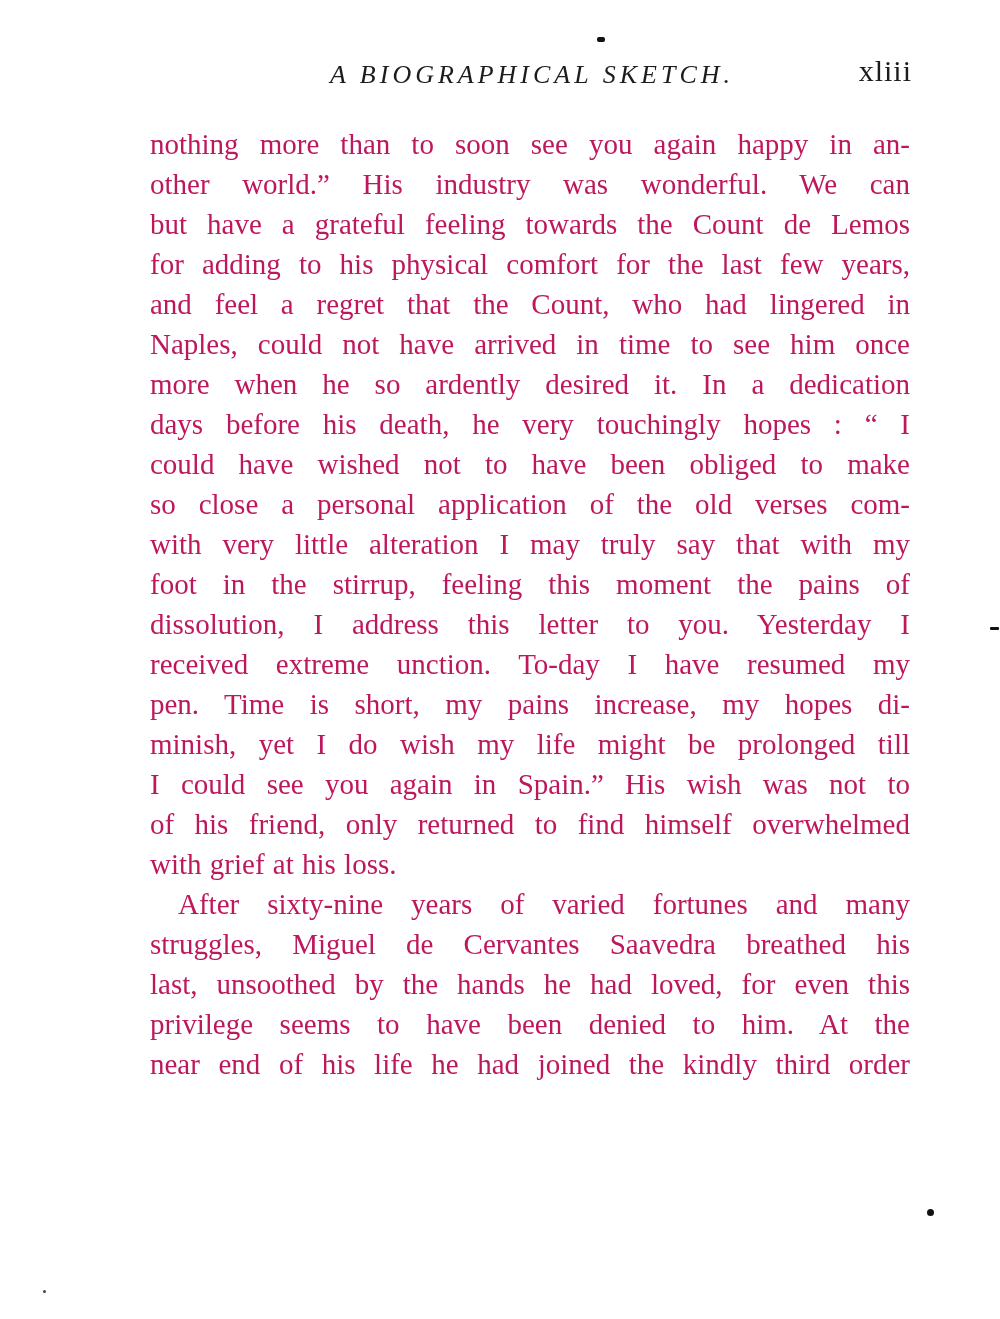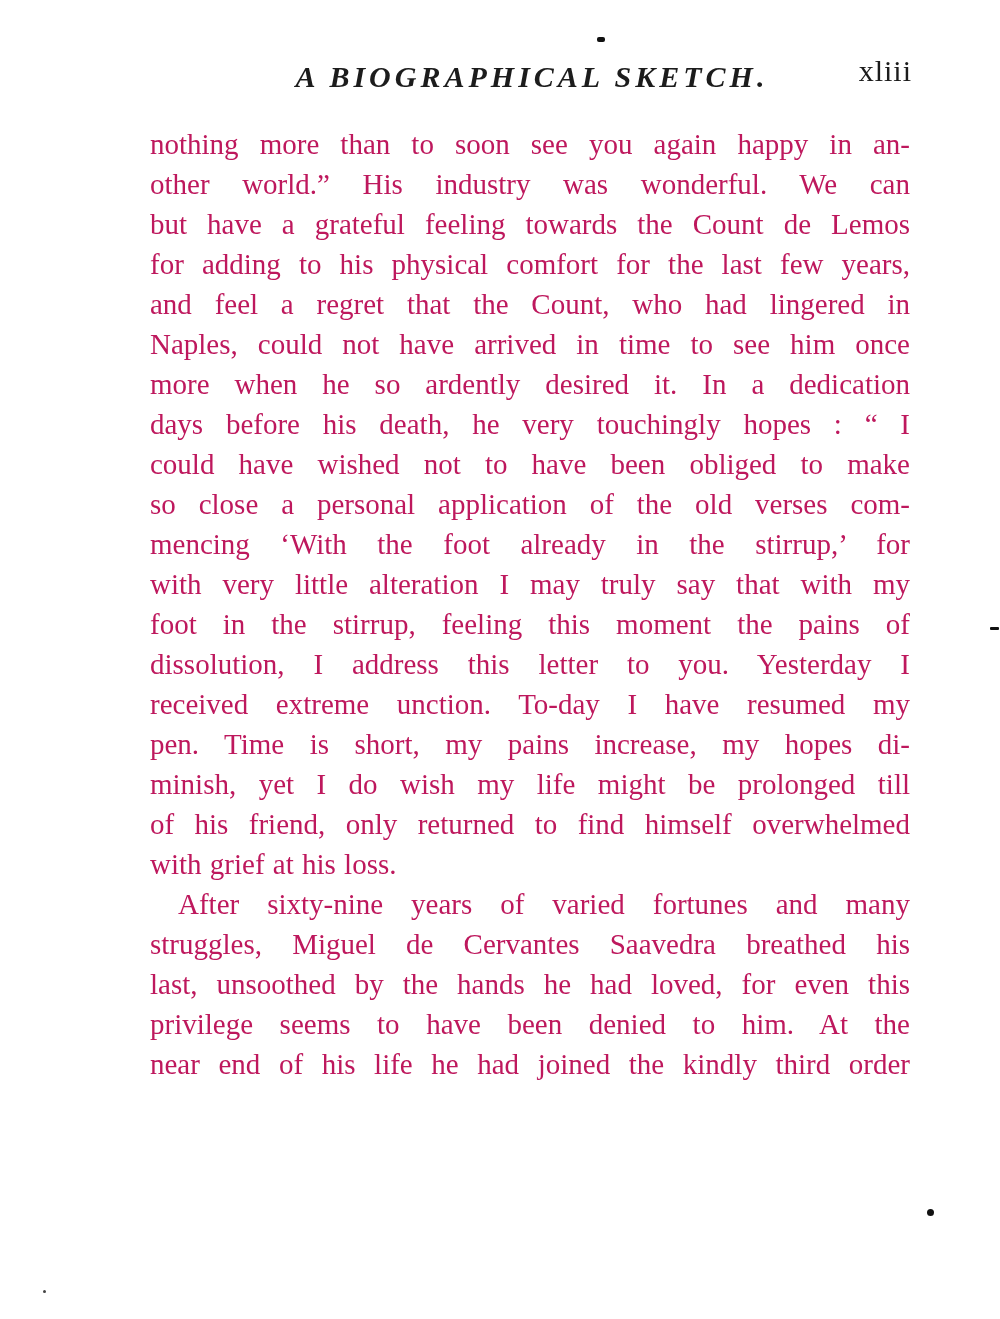--- a/index.html
+++ b/index.html
@@ -21,25 +21,24 @@
     top: 0; left: 0;
     width: 100%;
     height: 100px;
   }
   .header-title {
     position: absolute;
     top: 60px;
     left: 532px;
     transform: translateX(-50%);
     font-style: italic;
-    font-size: 30px;
+    font-size: 26px;
     letter-spacing: 4px;
     white-space: nowrap;
     color: #1c1c1c;
-    font-weight: bold;
   }
   .page-number {
     position: absolute;
     top: 54px;
     right: 88px;
     font-size: 30px;
     letter-spacing: 1px;
     color: #1c1c1c;
     margin-left: 32px;
   }
@@ -90,27 +89,27 @@
   <div class="text-line">nothing more than to soon see you again happy in an-</div>
   <div class="text-line">other world.”  His industry was wonderful.  We can</div>
   <div class="text-line">but have a grateful feeling towards the Count de Lemos</div>
   <div class="text-line">for adding to his physical comfort for the last few years,</div>
   <div class="text-line">and feel a regret that the Count, who had lingered in</div>
   <div class="text-line">Naples, could not have arrived in time to see him once</div>
   <div class="text-line">more when he so ardently desired it.  In a dedication</div>
   <div class="text-line">days before his death, he very touchingly hopes : “ I</div>
   <div class="text-line">could have wished not to have been obliged to make</div>
   <div class="text-line">so close a personal application of the old verses com-</div>
-  <div class="text-line">mencing ‘With the foot already in the stirrup,’ for</div>
   <div class="text-line">with very little alteration I may truly say that with my</div>
   <div class="text-line">foot in the stirrup, feeling this moment the pains of</div>
   <div class="text-line">dissolution, I address this letter to you.  Yesterday I</div>
   <div class="text-line">received extreme unction.  To-day I have resumed my</div>
   <div class="text-line">pen.  Time is short, my pains increase, my hopes di-</div>
   <div class="text-line">minish, yet I do wish my life might be prolonged till</div>
+  <div class="text-line">I could see you again in Spain.”  His wish was not to</div>
   <div class="text-line">of his friend, only returned to find himself overwhelmed</div>
   <div class="text-line para-end">with grief at his loss.</div>
   <div class="text-line indent">After sixty-nine years of varied fortunes and many</div>
   <div class="text-line">struggles, Miguel de Cervantes Saavedra breathed his</div>
   <div class="text-line">last, unsoothed by the hands he had loved, for even this</div>
   <div class="text-line">privilege seems to have been denied to him.  At the</div>
   <div class="text-line">near end of his life he had joined the kindly third order</div>
 </div>
 
 <div class="speck" id="speck-top"></div>

